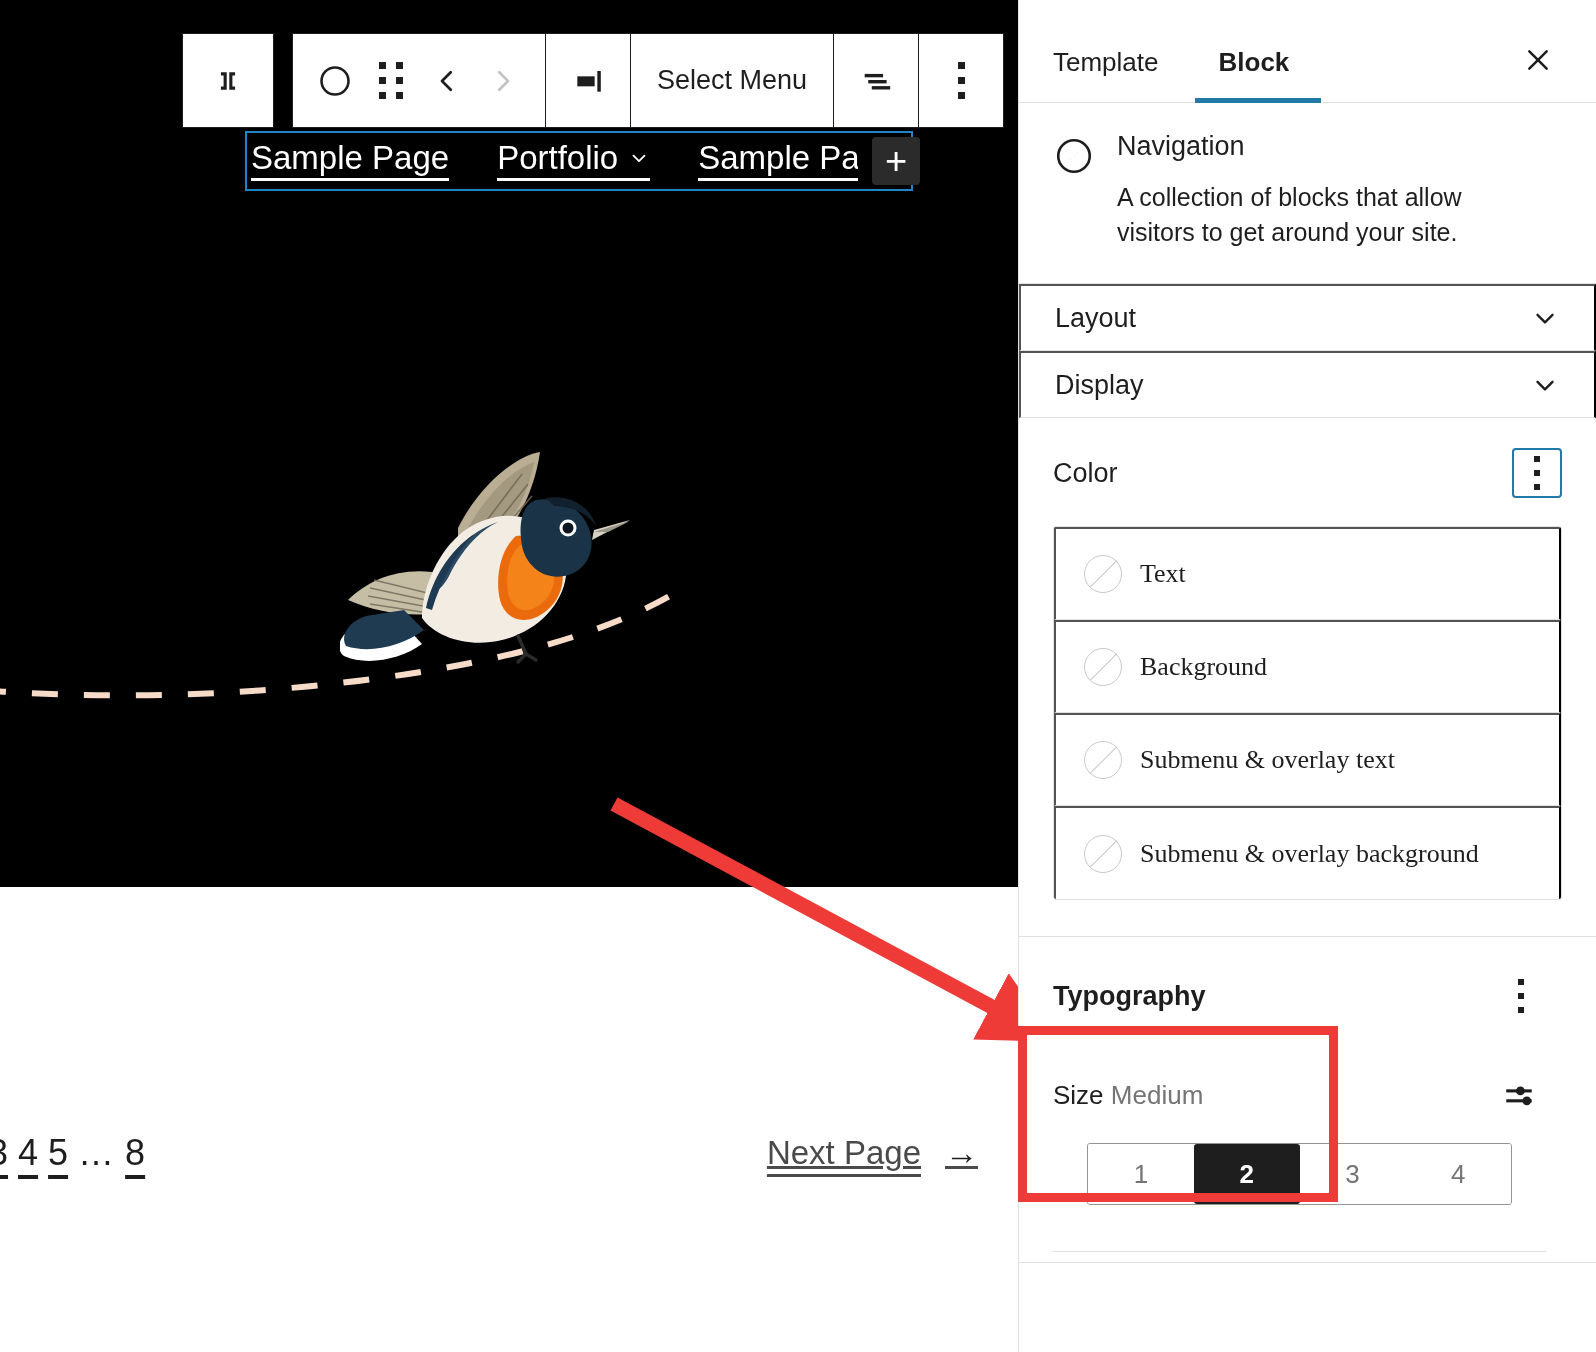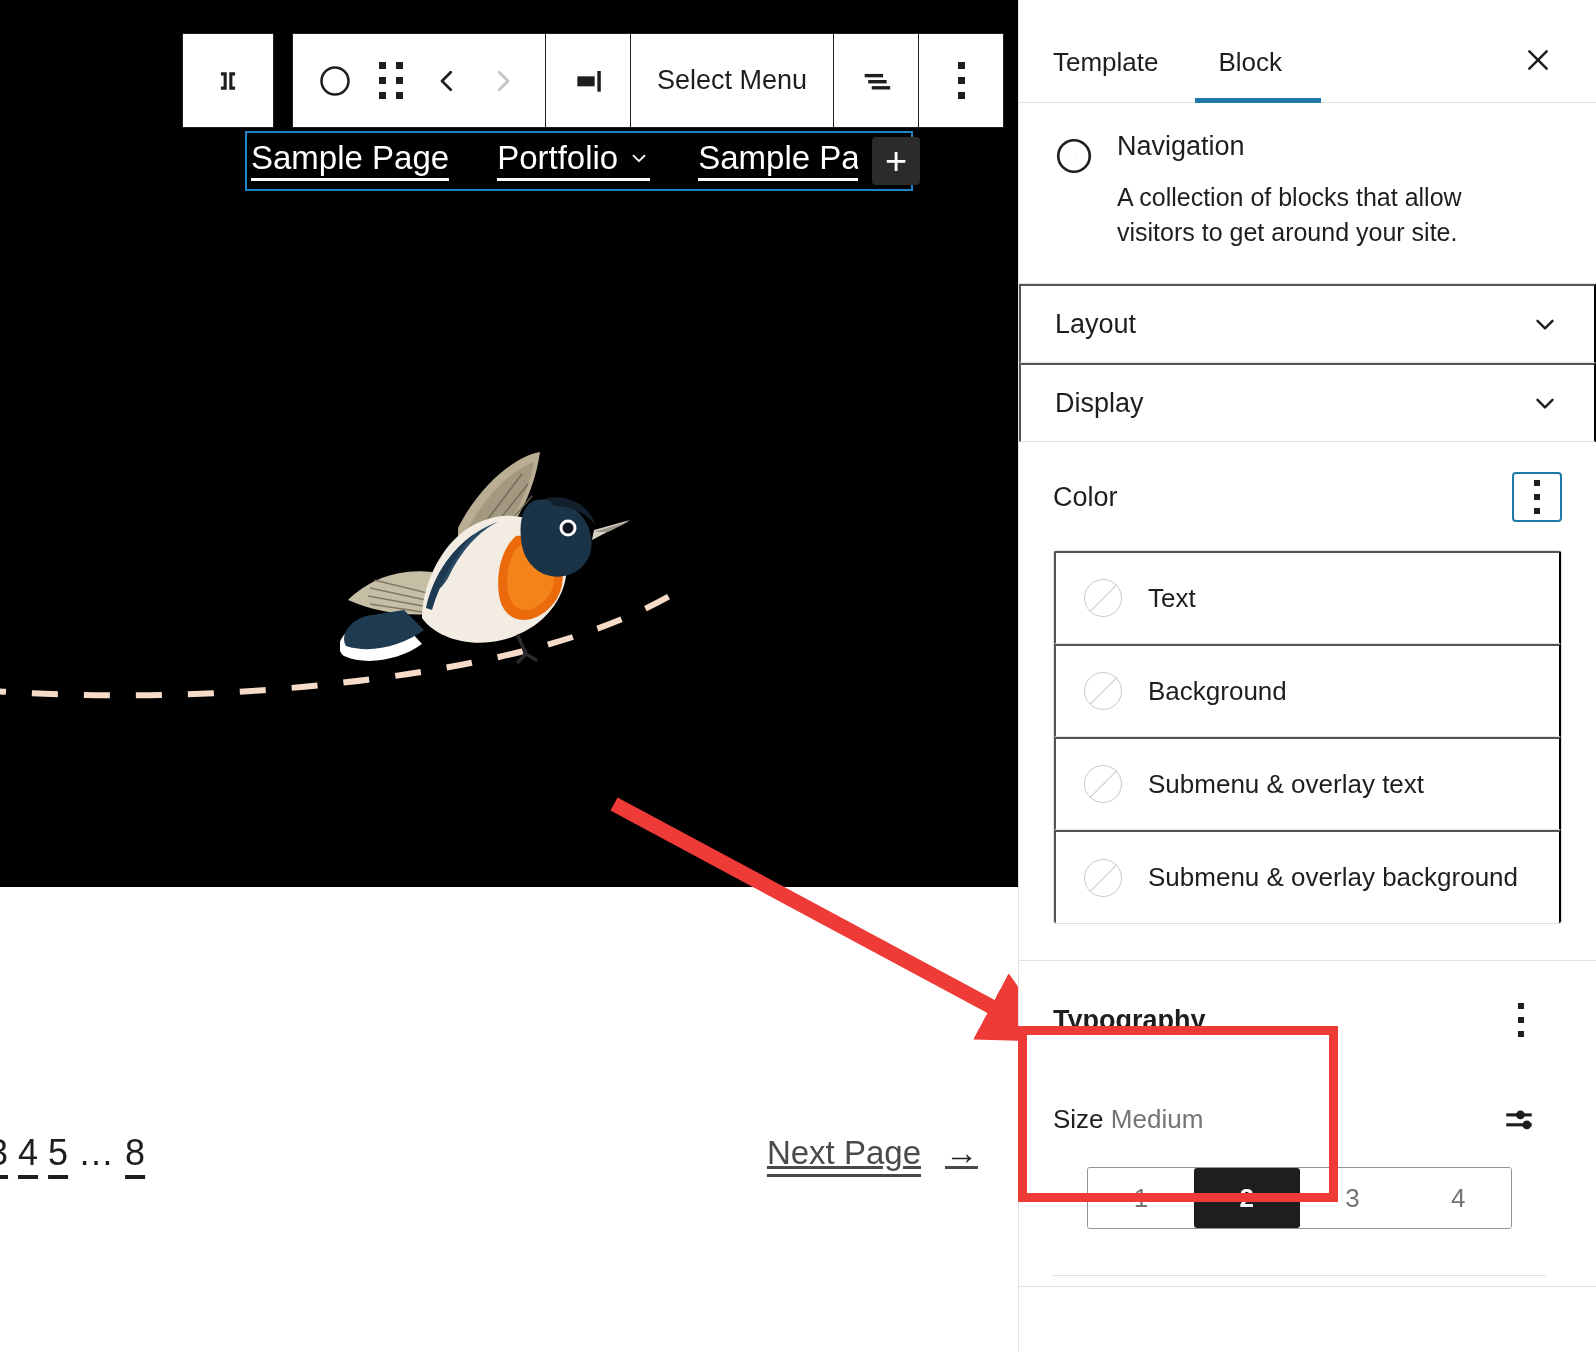--- a/index.html
+++ b/index.html
@@ -140,38 +140,38 @@
   .sb-tabs {
     height: 103px; display: flex; align-items: flex-end;
     border-bottom: 1px solid #e0e0e0; position: relative;
   }
   .sb-tab {
     font-size: 26px; color: #1e1e1e; background: none; border: 0;
     padding: 0 0 24px 0; cursor: pointer;
     font-family: "Liberation Sans", sans-serif;
   }
   .sb-tab:nth-of-type(1) { margin-left: 34px; }
-  .sb-tab:nth-of-type(2) { margin-left: 60px; font-weight: normal; color: #1e1e1e; text-align: right; }
+  .sb-tab:nth-of-type(2) { margin-left: 60px; font-weight: bold; color: #1e1e1e; text-align: right; }
   .sb-tab.active::after {
     content: ""; position: absolute; bottom: -1px; left: 176px;
     width: 126px; height: 5px; background: #1f7aa8;
   }
   .sb-close {
     position: absolute; right: 36px; bottom: 20px;
     width: 44px; height: 44px; background: none; border: 0; cursor: pointer;
     display: flex; align-items: center; justify-content: center;
   }
 
   .sb-blockinfo { padding: 28px 34px 34px 34px; border-bottom: 1px solid #e0e0e0; display: flex; gap: 22px; }
   .bi-icon { flex: 0 0 auto; padding-top: 4px; }
   .bi-title { font-size: 27px; color: #1e1e1e; margin-bottom: 18px; }
   .bi-desc { font-size: 25px; line-height: 1.38; color: #1e1e1e; max-width: 400px; }
 
   .sb-row {
-    height: 79px; display: flex; align-items: center; justify-content: space-between;
+    height: 67px; display: flex; align-items: center; justify-content: space-between;
     padding: 0 34px; border-bottom: 1px solid #e0e0e0;
     cursor: pointer; background: none; width: 100%;
     font-family: "Liberation Sans", sans-serif;
   }
   .sb-row .lbl { font-size: 27px; color: #1e1e1e; }
 
   .sb-section { border-bottom: 1px solid #e0e0e0; padding: 30px 34px 36px 34px; }
   .sec-head { display: flex; align-items: center; justify-content: space-between; margin-bottom: 28px; }
   .sec-title { font-size: 27px; color: #1e1e1e; font-weight: normal; }
   .sec-title.bold { font-weight: bold; }
@@ -181,24 +181,24 @@
     display: flex; align-items: center; justify-content: center;
   }
   .sec-menu-plain {
     width: 50px; height: 50px; border: 0; background: none; cursor: pointer;
     display: flex; align-items: center; justify-content: center;
   }
   .dots3v.sm i { width: 6px; height: 6px; }
 
   .color-list { border: 1px solid #e0e0e0; border-radius: 3px; overflow: hidden; }
   .color-item {
-    height: 93px; display: flex; align-items: center; gap: 26px;
+    height: 93px; display: flex; align-items: center; gap: 18px;
     padding: 0 28px; border-bottom: 1px solid #e0e0e0;
     cursor: pointer; background: #fff; width: 100%;
-    font-family: Liberation Sans, sans-serif;
+    font-family: Liberation Serif, serif;
   }
   .color-item:last-child { border-bottom: 0; }
   .swatch-none {
     width: 38px; height: 38px; border-radius: 50%;
     border: 1px solid #c9c9c9; position: relative; flex: 0 0 auto;
   }
   .swatch-none::after {
     content: ""; position: absolute; left: 50%; top: -1px;
     width: 1px; height: 38px; background: #c9c9c9;
     transform: rotate(45deg); transform-origin: center;

